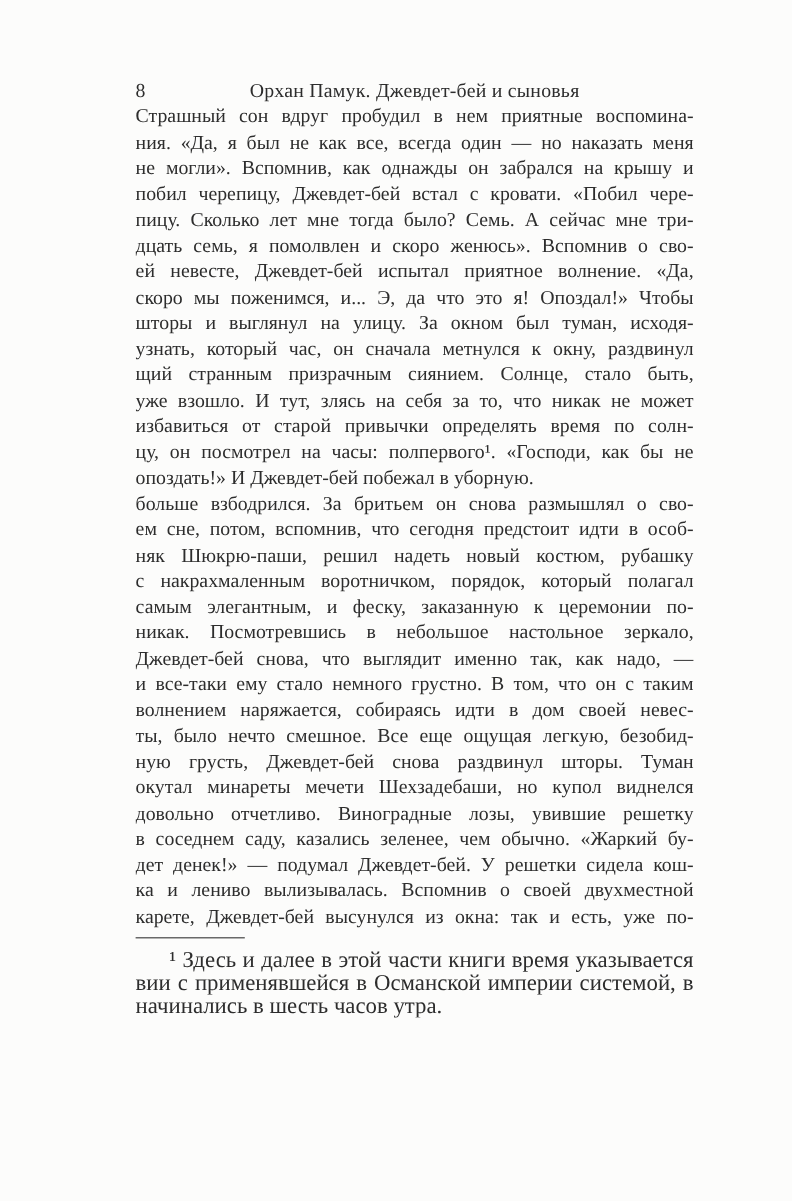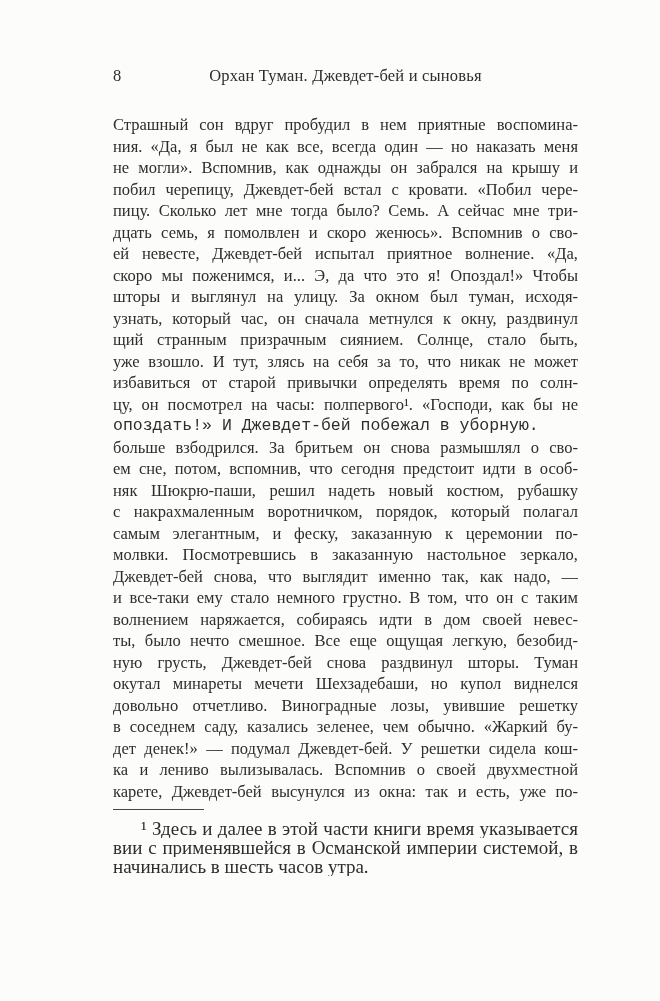--- a/index.html
+++ b/index.html
@@ -27,35 +27,33 @@
   .page-number {
     position: absolute;
     left: 0;
     top: 0;
   }
   .running-title {
     text-align: center;
     letter-spacing: 0.2px;
   }
   .body-text {
-    margin-top: 28px;
   }
   .line {
     height: 21.5px;
     line-height: 21.5px;
     font-size: 16.5px;
     text-align: justify;
     text-align-last: justify;
     -moz-text-align-last: justify;
     white-space: normal;
     overflow: hidden;
   }
   .line.last {
     text-align-last: left;
-    font-family: Liberation Mono, monospace;
     -moz-text-align-last: left;
   }
   .line.indent {
     text-indent: 22px;
   }
   .footnote-rule {
     width: 91px;
     border: none;
     border-top: 1.5px solid #454545;
     margin: 7px 0 0 0;
@@ -80,21 +78,21 @@
     text-indent: 28px;
   }
 </style>
 </head>
 <body>
 
 <div class="page">
 
   <div class="running-head">
     <span class="page-number">8</span>
-    <div class="running-title">Орхан Туман. Джевдет-бей и сыновья</div>
+    <div class="running-title">Орхан Памук. Джевдет-бей и сыновья</div>
   </div>
 
   <div class="body-text">
 
     <div>
       <div class="line">Страшный сон вдруг пробудил в нем приятные воспомина-</div>
       <div class="line">ния. «Да, я был не как все, всегда один — но наказать меня</div>
       <div class="line">не могли». Вспомнив, как однажды он забрался на крышу и</div>
       <div class="line">побил черепицу, Джевдет-бей встал с кровати. «Побил чере-</div>
       <div class="line">пицу. Сколько лет мне тогда было? Семь. А сейчас мне три-</div>
@@ -109,21 +107,21 @@
       <div class="line">цу, он посмотрел на часы: полпервого¹. «Господи, как бы не</div>
       <div class="line last">опоздать!» И Джевдет-бей побежал в уборную.</div>
     </div>
 
     <div>
       <div class="line">больше взбодрился. За бритьем он снова размышлял о сво-</div>
       <div class="line">ем сне, потом, вспомнив, что сегодня предстоит идти в особ-</div>
       <div class="line">няк Шюкрю-паши, решил надеть новый костюм, рубашку</div>
       <div class="line">с накрахмаленным воротничком, порядок, который полагал</div>
       <div class="line">самым элегантным, и феску, заказанную к церемонии по-</div>
-      <div class="line">молвки. Посмотревшись в заказанную настольное зеркало,</div>
+      <div class="line">никак. Посмотревшись в небольшое настольное зеркало,</div>
       <div class="line">Джевдет-бей снова, что выглядит именно так, как надо, —</div>
       <div class="line">и все-таки ему стало немного грустно. В том, что он с таким</div>
       <div class="line">волнением наряжается, собираясь идти в дом своей невес-</div>
       <div class="line">ты, было нечто смешное. Все еще ощущая легкую, безобид-</div>
       <div class="line">ную грусть, Джевдет-бей снова раздвинул шторы. Туман</div>
       <div class="line">окутал минареты мечети Шехзадебаши, но купол виднелся</div>
       <div class="line">довольно отчетливо. Виноградные лозы, увившие решетку</div>
       <div class="line">в соседнем саду, казались зеленее, чем обычно. «Жаркий бу-</div>
       <div class="line">дет денек!» — подумал Джевдет-бей. У решетки сидела кош-</div>
       <div class="line">ка и лениво вылизывалась. Вспомнив о своей двухместной</div>

